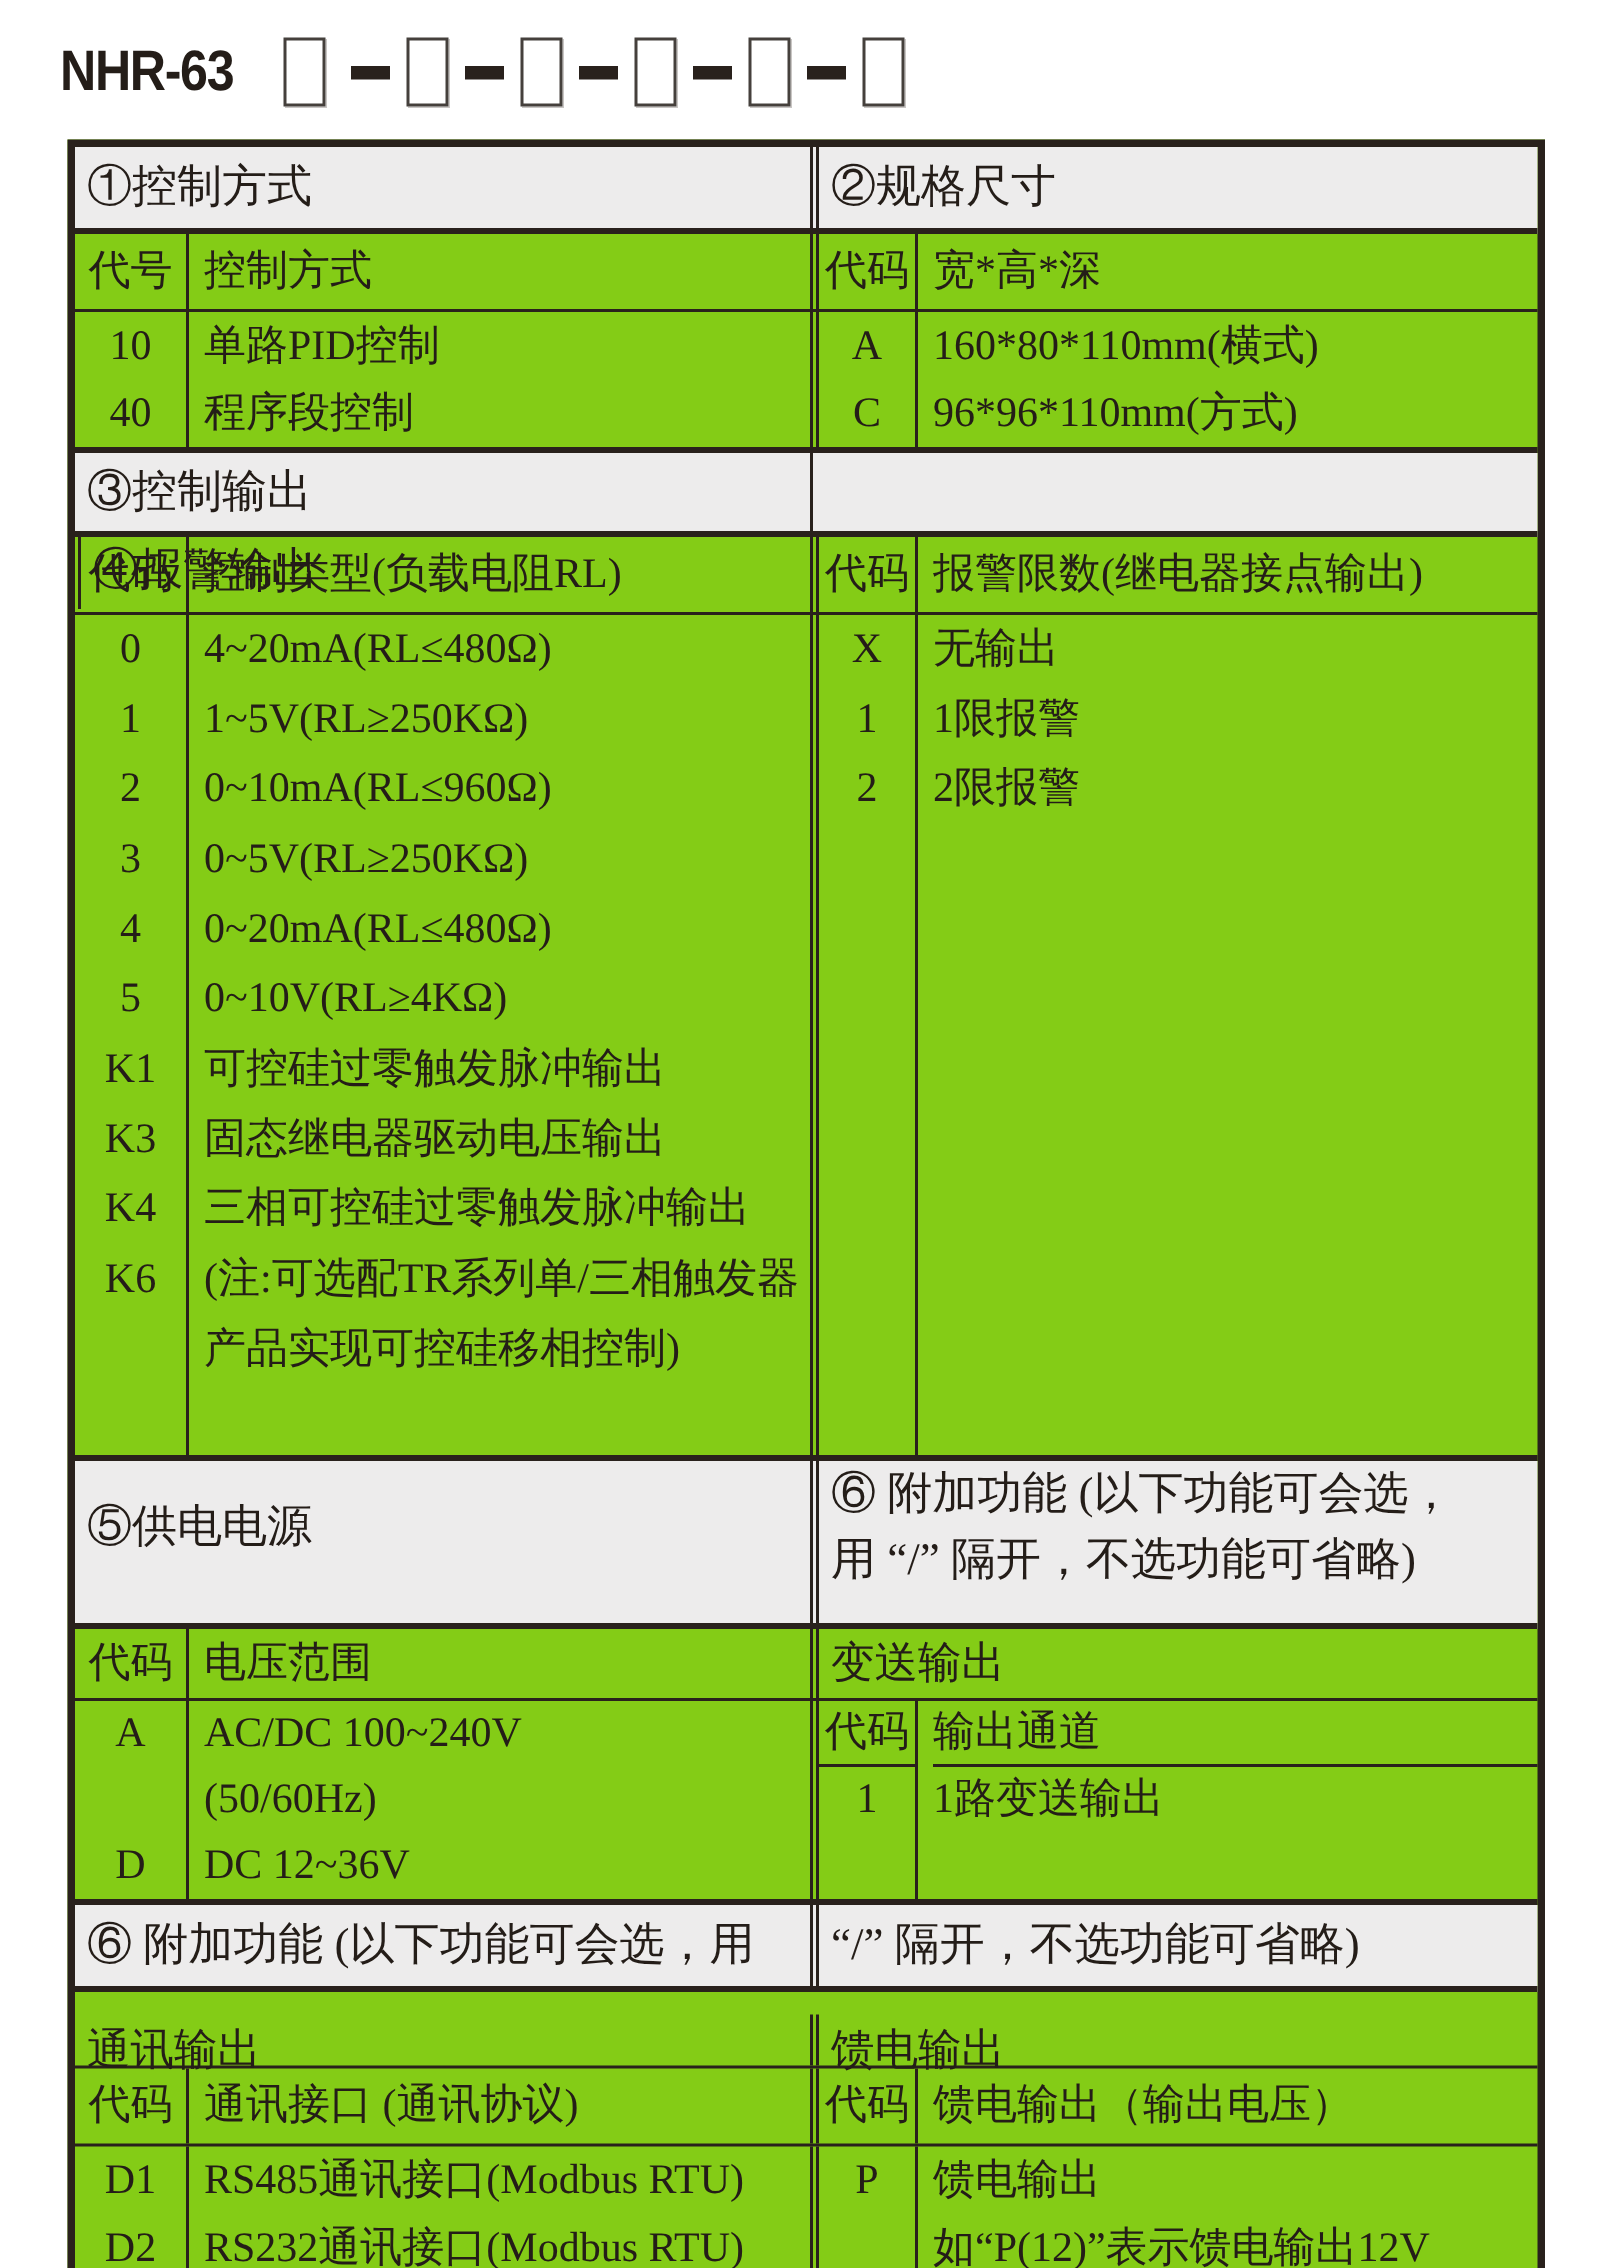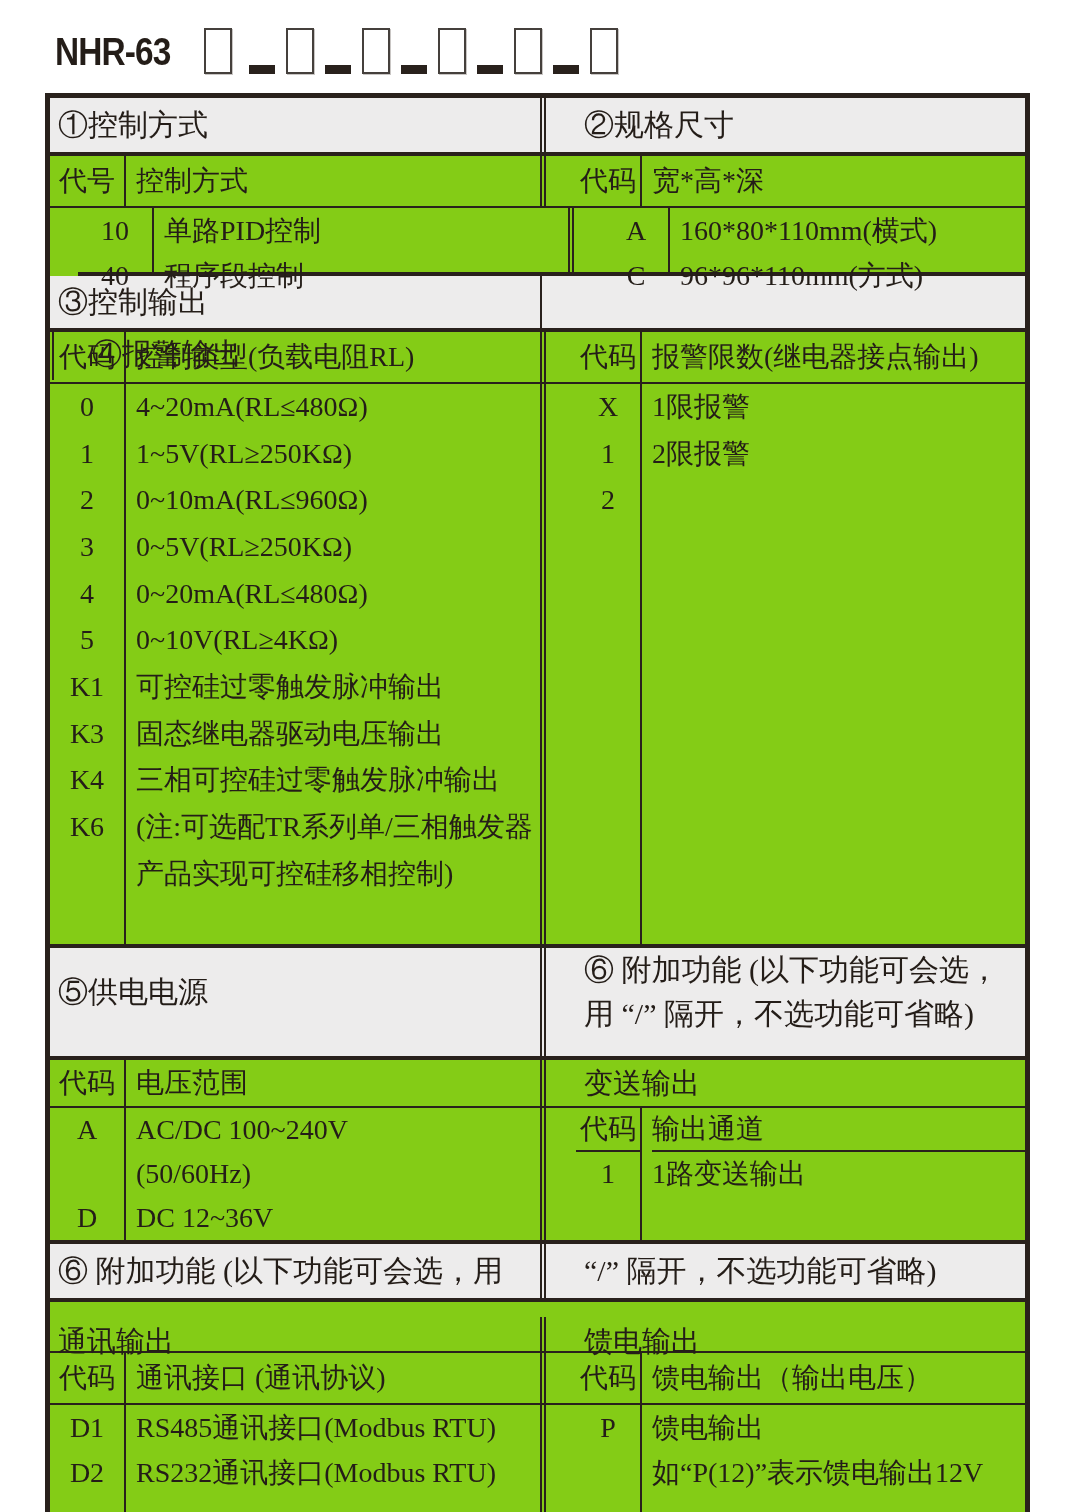--- a/index.html
+++ b/index.html
@@ -1,53 +1,53 @@
 <!DOCTYPE html>
 <html><head>
 <meta charset="utf-8">
 <style>
   :root{ --bd:#29211c; --gray:#edecec; --tx:#241d18; }
   *{ box-sizing:border-box; margin:0; padding:0; }
   html,body{ width:1080px; height:1512px; background:#fff; overflow:hidden; }
   body{ font-family:"Liberation Serif","DejaVu Serif",serif; color:var(--tx); position:relative; }
 
   
-  .model-line{ position:absolute; left:55px; top:22px; height:52px; display:flex; align-items:flex-end; }
+  .model-line{ position:absolute; left:40px; top:22px; height:52px; display:flex; align-items:center; }
   .model{ font-family:"Liberation Sans","DejaVu Sans",sans-serif; font-weight:700; font-size:38px; letter-spacing:-1px; margin-right:18px; transform:scaleX(.88); transform-origin:left center; }
   .mbox{ width:28px; height:46px; border:2px solid #45403c; background:#fff; flex:none; box-shadow:1px 1px 0 #c9c6c4; }
   .mdash{ width:26px; height:9px; background:var(--bd); margin:0 11px; flex:none; }
   .gap1{ margin-left:17px; }
 
   
   .tbl{ position:absolute; left:45px; top:93px; width:985px; border:5px solid var(--bd); background:#84cc16; font-size:28px; }
   .band{ display:flex; }
   .b2{ border-bottom:2px solid var(--bd);align-items:flex-end; }
   .b4{ border-bottom:4px solid var(--bd); }
   .gray{ background:var(--gray); }
   .hl{ width:492px; border-right:2px solid var(--bd); display:flex; flex:none; }
-  .hr{ flex:1; border-left:2px solid var(--bd); margin-left:2px; display:flex;padding-left:30px; }
+  .hr{ flex:1; border-left:2px solid var(--bd); margin-left:2px; display:flex; }
   .code{ width:76px; flex:none; border-right:2px solid var(--bd); text-align:center; display:flex; flex-direction:column; }
   .hr .code{ width:66px; }
   .cnt{ flex:1; padding-left:10px; display:flex; flex-direction:column; }
   .solo{ flex:1; padding-left:8px; }
   .title{ font-size:30px; }
   .sub{ font-size:29px; }
 
   .lh54{ height:54px; line-height:54px; }
   .lh52{ height:52px; line-height:52px; }
   .lh50{ height:50px; line-height:50px; }
   .lh49{ height:34px; line-height:49px; }
   .lh46{ height:46px; line-height:46px; }
   .lh88{ height:88px; line-height:88px; }
   .ln45{ height:45px; line-height:45px; }
   .ln44{ height:44px; line-height:44px; }
   .ln44b{ height:44px; line-height:42px; border-bottom:2px solid var(--bd); }
   .ln467{ height:46.66px; line-height:46.66px; }
 
-  .hA{ height:58px; } .hB{ height:52px; } .hC{ height:68px;margin-left:28px; } .hD{ height:56px;flex-direction:column; }
+  .hA{ height:58px; } .hB{ height:52px; } .hC{ height:94px; } .hD{ height:56px;flex-direction:column; }
   .hE{ height:52px; } .hF{ height:564px; } .hG{ height:112px; } .hH{ height:48px; }
   .hI{ height:136px; } .hJ{ height:58px; } .hK{ height:51px; } .hL{ height:52px; }
   .hM{ height:110px; }
 </style>
 </head>
 <body>
 
 <div class="model-line">
   <span class="model">NHR-63</span>
   <span class="mbox"></span>
@@ -174,20 +174,21 @@
         <span class="ln467">产品实现可控硅移相控制)</span>
       </div>
     </div>
     <div class="hr">
       <div class="code">
         <span class="ln467">X</span>
         <span class="ln467">1</span>
         <span class="ln467">2</span>
       </div>
       <div class="cnt">
+        <span class="ln467">无输出</span>
         <span class="ln467">1限报警</span>
         <span class="ln467">2限报警</span>
       </div>
     </div>
   </div>
 
   <div class="band b4 gray hG">
     <div class="hl">
         <div class="solo title lh88">⑤供电电源</div>
       </div>

